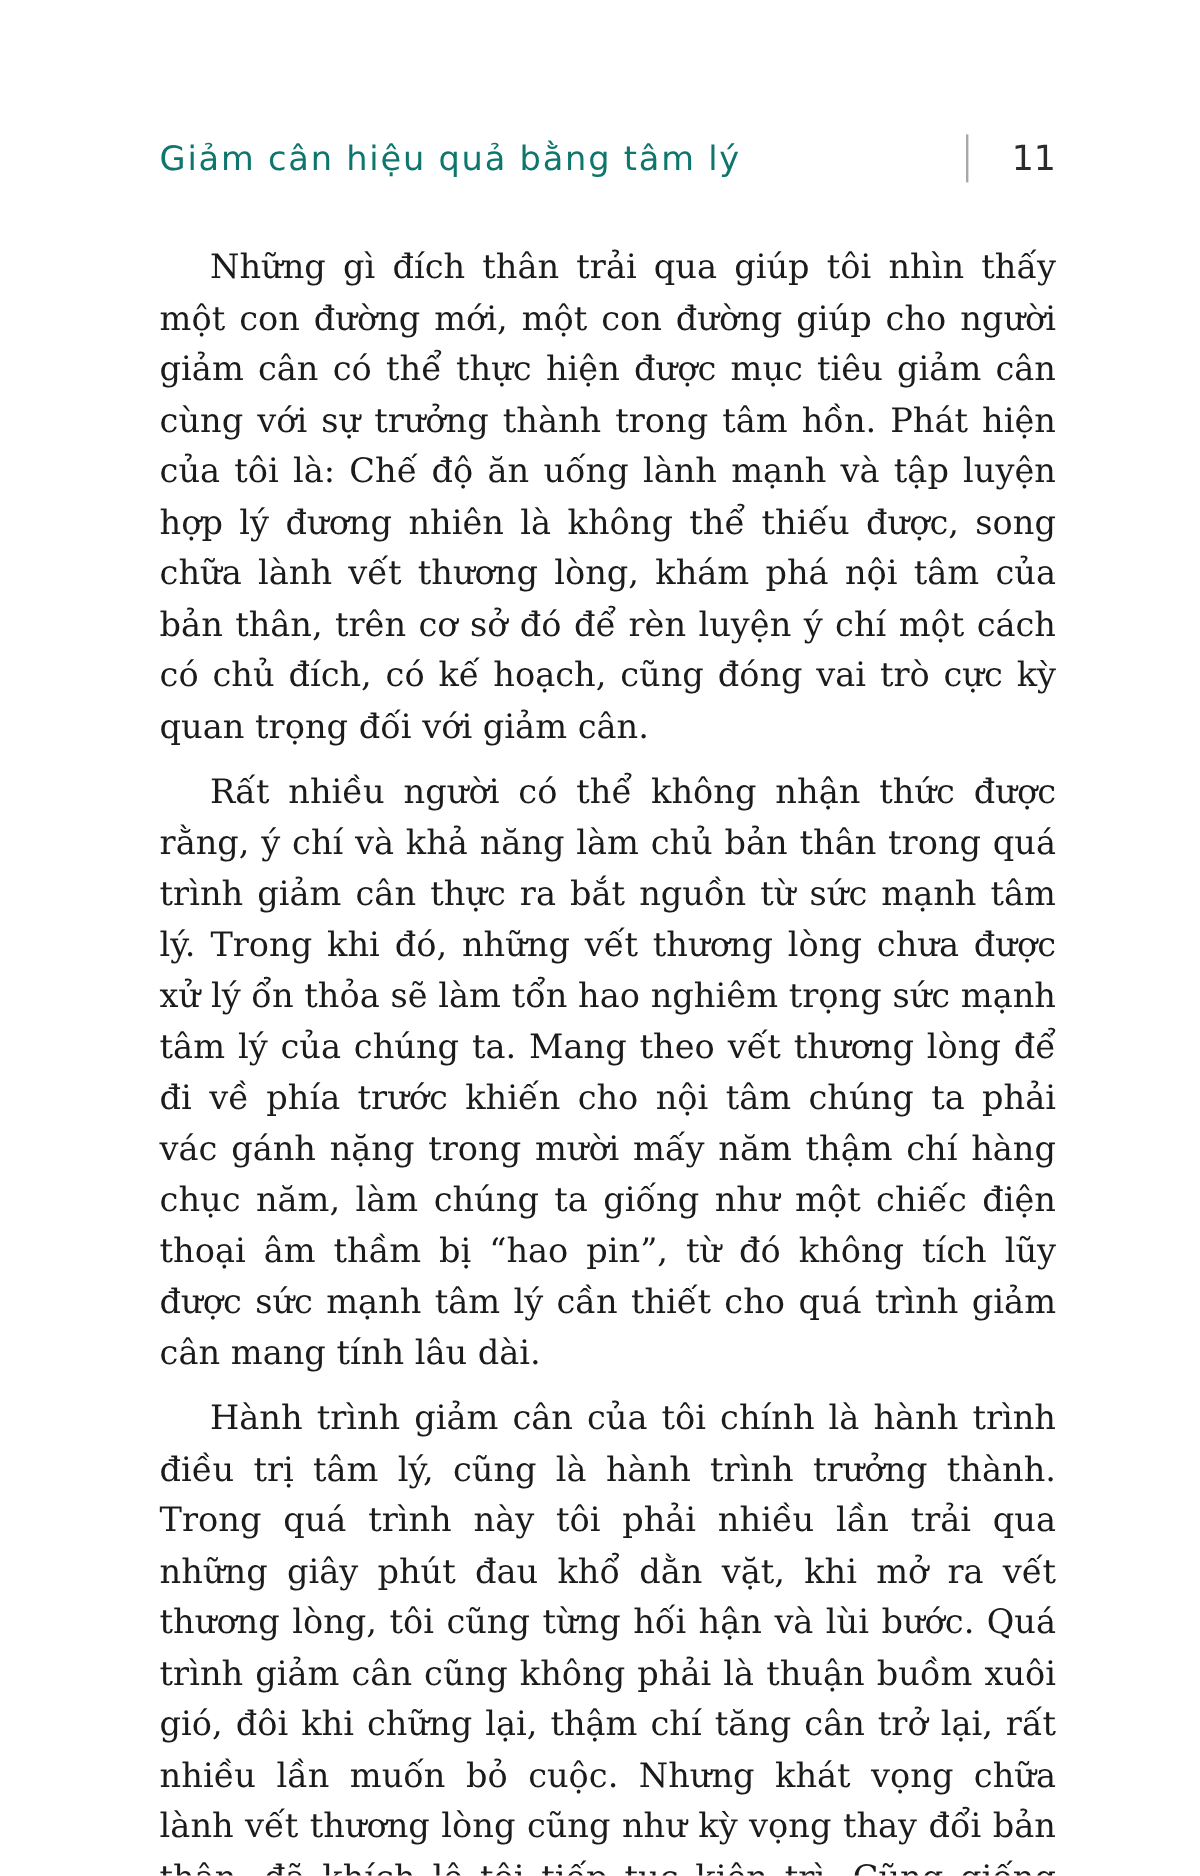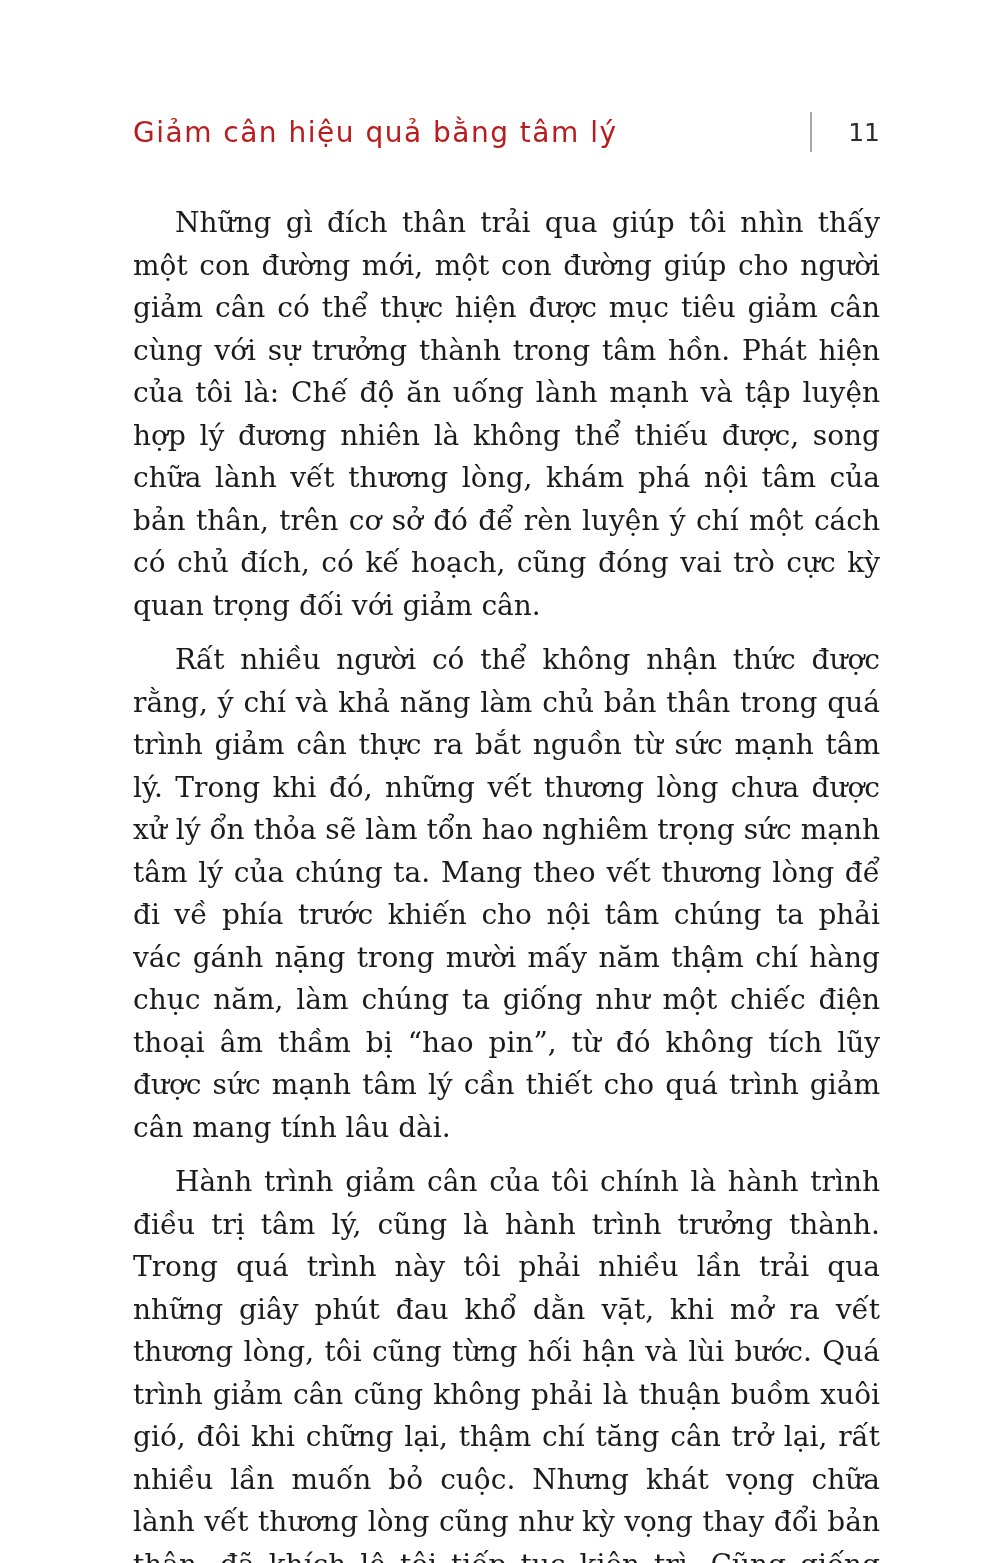--- a/index.html
+++ b/index.html
@@ -26,38 +26,38 @@
   .page-header {
     display: flex;
     align-items: center;
     margin-bottom: 46px;
     height: 48px;
   }
   .running-title {
     font-family: "DejaVu Sans", sans-serif;
     font-size: 28px;
     letter-spacing: 1.5px;
-    color: #b91c1c;
+    color: #0f766e;
     white-space: nowrap;
     flex: 1 1 auto;
   }
   .header-right {
     display: flex;
     align-items: center;
     gap: 36px;
     flex: 0 0 auto;
   }
   .header-divider {
     width: 2px;
     height: 40px;
     background: #a8a8a8;
   }
   .page-number {
     font-family: "DejaVu Sans", sans-serif;
-    font-size: 25px;
+    font-size: 29px;
     color: #2b2b2b;
     min-width: 28px;
     text-align: right;
   }
 
   
   .body-text {
     font-size: 28px;
     line-height: 42.5px;
     text-align: justify;

